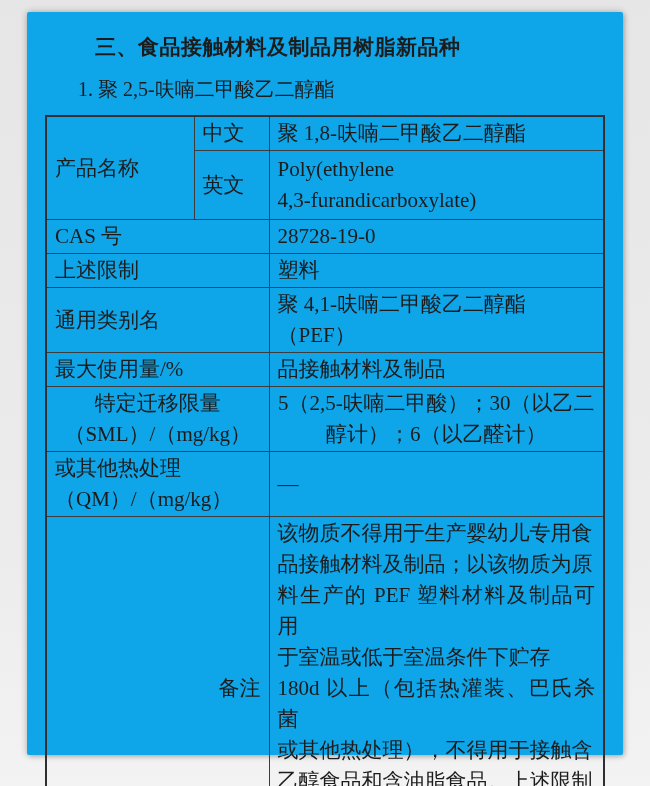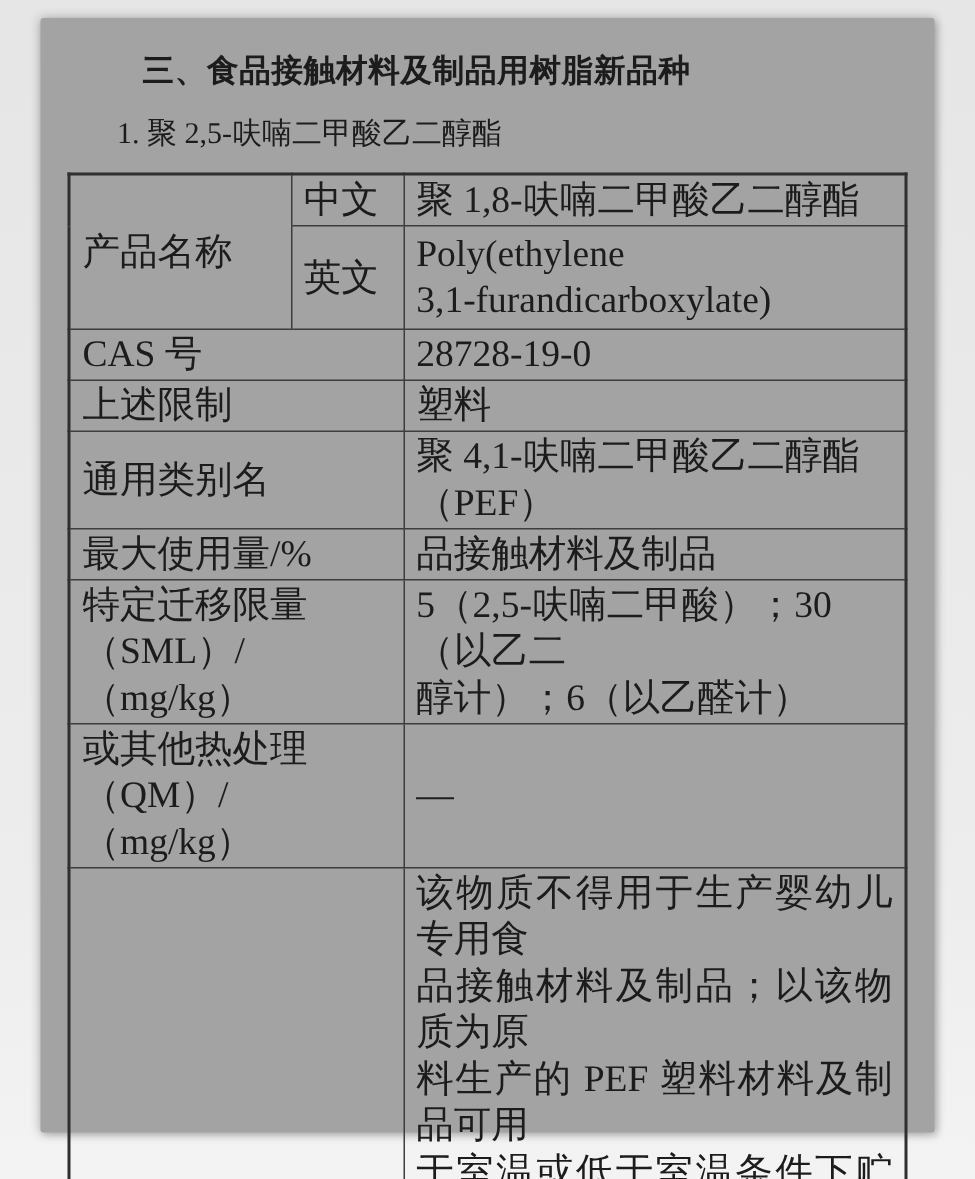--- a/index.html
+++ b/index.html
@@ -14,21 +14,21 @@
     font-family: "Liberation Serif", "DejaVu Serif", serif;
     color: #1c1c1c;
     position: relative;
   }
   .page {
     position: absolute;
     left: 27px;
     top: 12px;
     width: 596px;
     height: 743px;
-    background: #a3a3a3;
+    background: #0ea5e9;
     border-radius: 2px;
     box-shadow: 0 0 7px rgba(0,0,0,0.28), 2px 2px 4px rgba(0,0,0,0.12);
     box-sizing: border-box;
     padding-top: 20px;
   }
   .section-title {
     margin-left: 68px;
     font-size: 21px;
     line-height: 30px;
     font-weight: bold;
@@ -45,42 +45,42 @@
   table.spec {
     margin-left: 18px;
     margin-top: 11px;
     border-collapse: collapse;
     table-layout: fixed;
     width: 558px;
     border: 2px solid #2f2f2f;
   }
   table.spec td {
     border: 1.5px solid #3d3d3d;
-    font-size: 25px;
+    font-size: 21px;
     line-height: 31px;
     vertical-align: middle;
     padding: 1px 8px 1px 8px;
     white-space: pre-line;
     overflow: hidden;
     box-sizing: border-box;
     font-family: Liberation Serif, serif;
   }
   td.lbl { padding-left: 8px; }
   td.val { padding-left: 11px; }
   td.remark-val {
     text-align: justify;
     text-align-last: left;
     line-height: 31px;
     padding-right: 9px;
   }
   .h31 { height: 31px; }
   .h69 { height: 69px; }
   .h32 { height: 32px; }
   .h33 { height: 33px; }
-  .h65 { height: 65px; }
+  .h65 { height: 65px; text-align: center; }
   .h64 { height: 64px; }
   .h288 { height: 288px; text-align: right; }
   col.c1 { width: 148px; }
   col.c2 { width: 75px; }
   col.c3 { width: 335px; }
 </style>
 </head>
 <body>
 
 <div class="page">
@@ -97,21 +97,21 @@
     </colgroup>
     <tbody>
       <tr>
         <td class="lbl h31" rowspan="2">产品名称</td>
         <td class="lbl h31">中文</td>
         <td class="val h31">聚 1,8-呋喃二甲酸乙二醇酯</td>
       </tr>
       <tr>
         <td class="lbl h69">英文</td>
         <td class="val h69">Poly(ethylene
-3,1-furandicarboxylate)</td>
+4,3-furandicarboxylate)</td>
       </tr>
 
       <tr>
         <td class="lbl h31" colspan="2">CAS 号</td>
         <td class="val h31">28728-19-0</td>
       </tr>
 
       <tr>
         <td class="lbl h32" colspan="2">上述限制</td>
         <td class="val h32">塑料</td>

